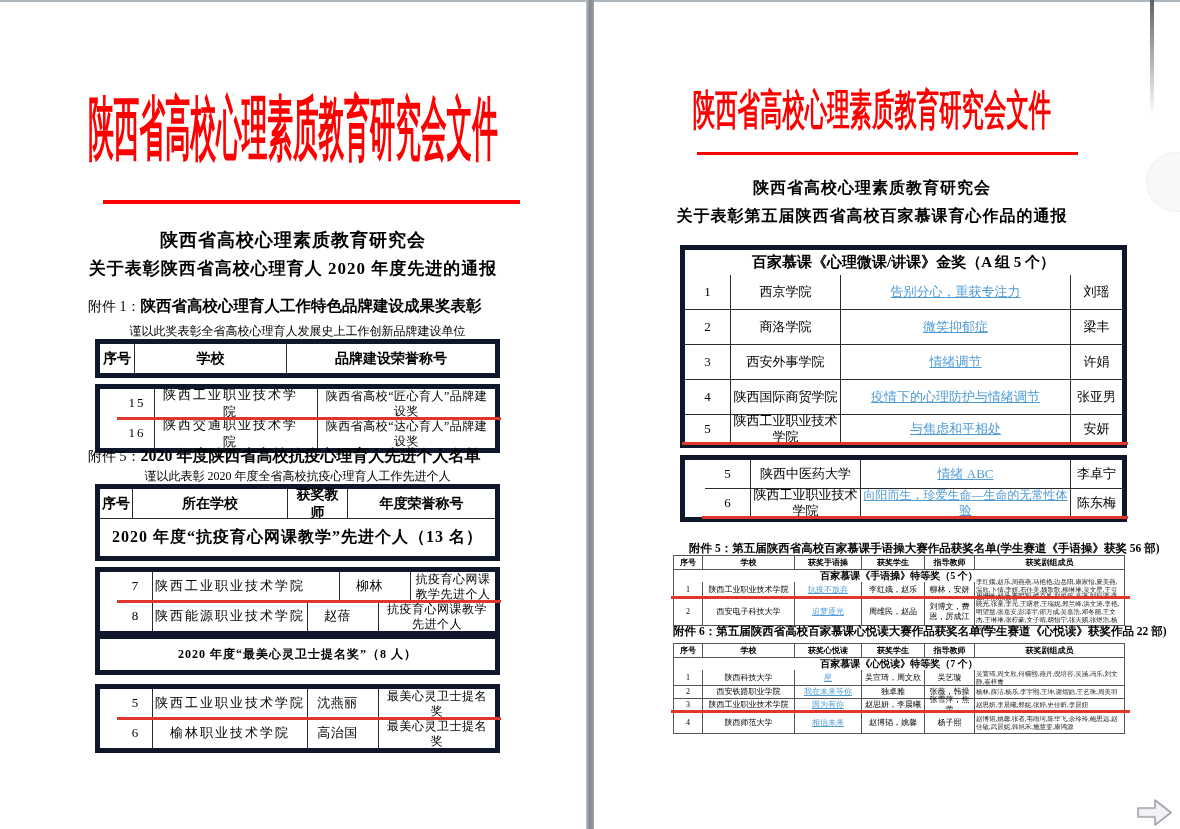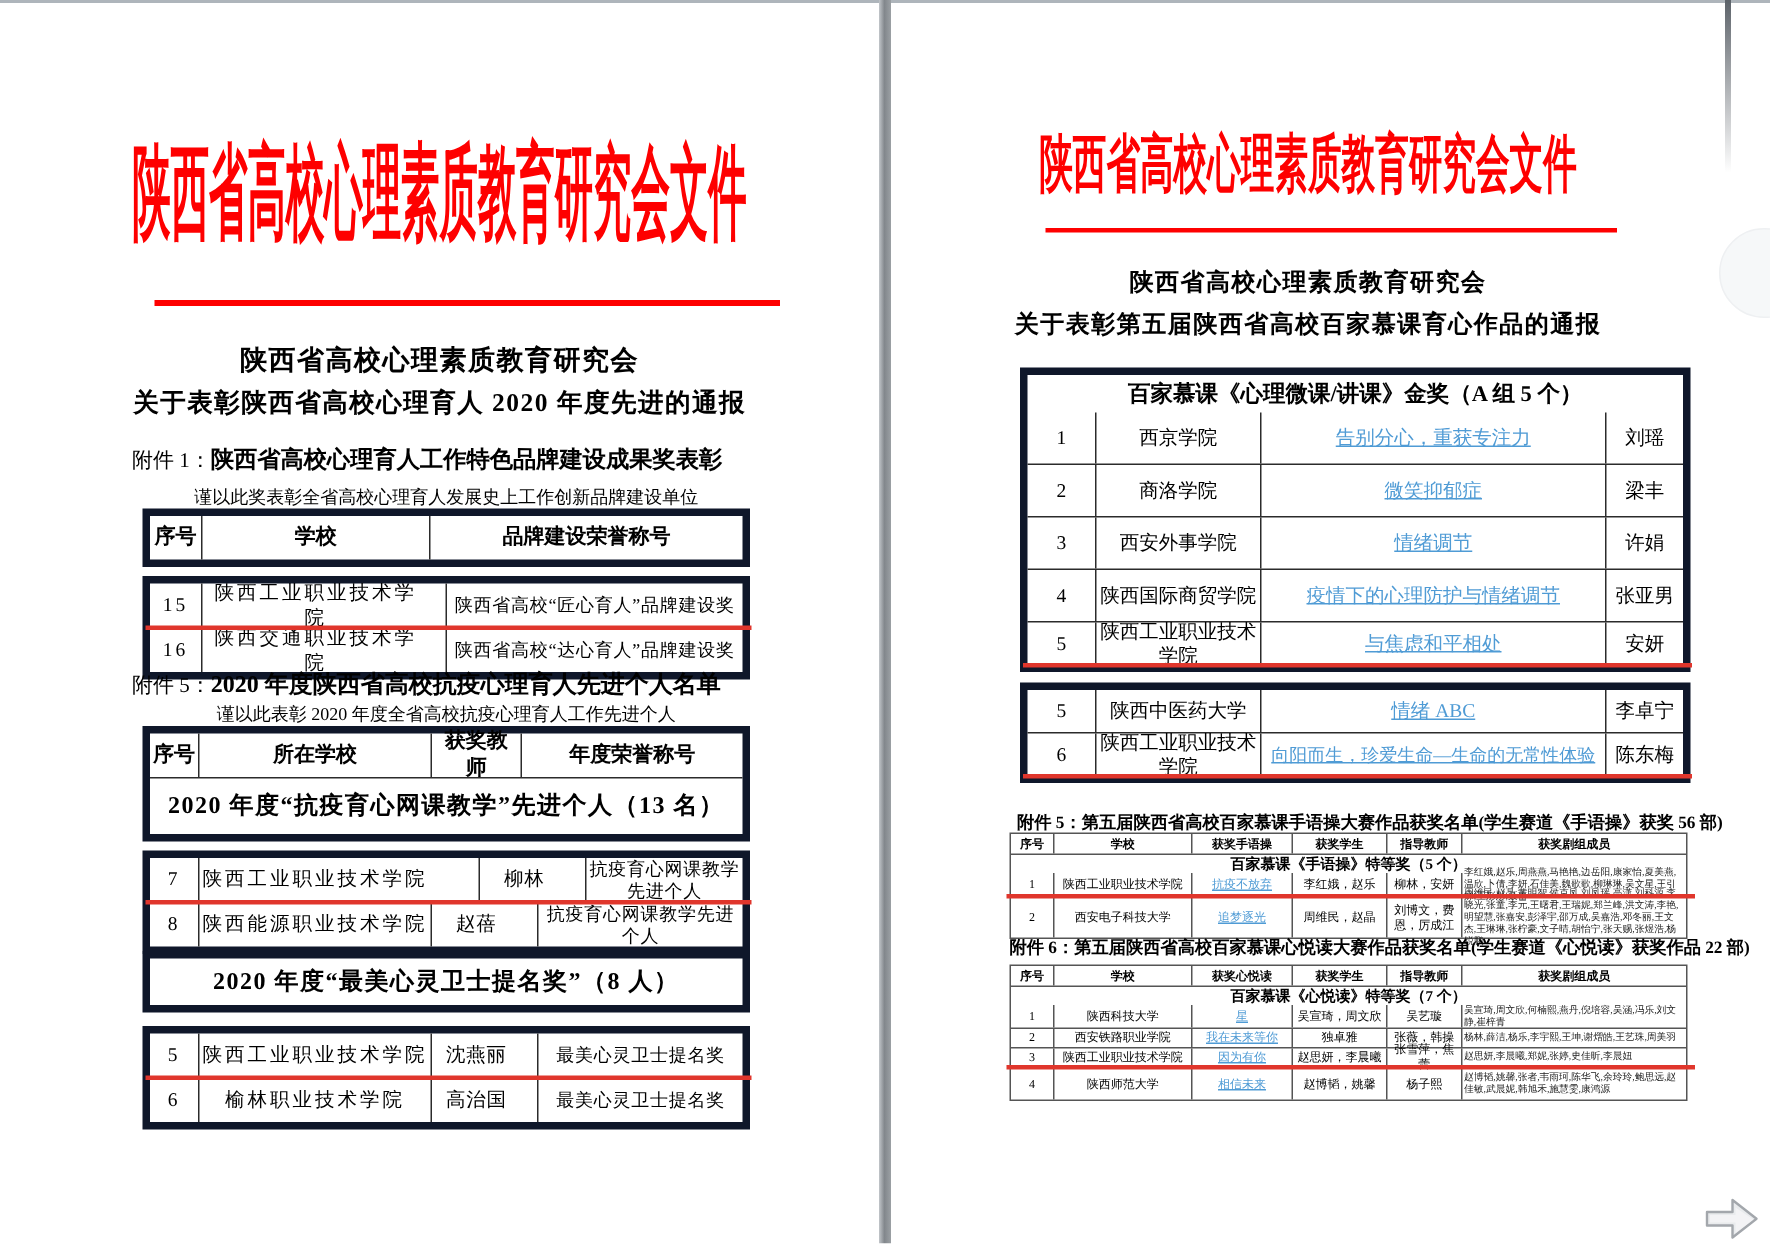--- a/index.html
+++ b/index.html
@@ -23,39 +23,39 @@
 
   .doc-title{position:absolute;left:0;width:100%;text-align:center;font-weight:bold;letter-spacing:1px;}
   .att-line{position:absolute;white-space:nowrap;}
   .att-label{font-weight:normal;}
   .att-title{font-weight:bold;}
   .subtitle{position:absolute;text-align:center;}
 
   
   .tbl{position:absolute;font-family:"Liberation Serif","DejaVu Serif",serif;}
   .box{border:5px solid #0f172a;background:#fff;}
-  .box + .box{margin-top:6px;}
+  .box + .box{margin-top:6px;padding-left:20px;}
   .trow{display:flex;position:relative;}
   .trow + .trow{border-top:1px solid #2b2b2b;}
   .tc{display:flex;align-items:center;justify-content:center;text-align:center;
       border-left:1px solid #2b2b2b;padding:1px 2px;box-sizing:border-box;line-height:1.25;}
   .tc:first-child{border-left:none;}
   .thead .tc{font-weight:bold;}
   .merged{display:flex;align-items:center;justify-content:center;font-weight:bold;position:relative;}
   .ruline{position:absolute;left:-3px;right:-6px;bottom:-2px;height:3px;background:#e0362c;z-index:5;}
 
   
   .lt{width:405px;font-size:13px;}
   .lt .thead{height:29px;font-size:14px;}
   .lt .drow{height:29px;letter-spacing:2px;}
   .lt .honor{letter-spacing:0.5px;font-size:12px;margin-left:11px;}
   .lt1 .c1{width:34px;} .lt1 .c2{width:152px;} .lt1 .c3{flex:1;}
   .lt2 .c1{width:32px;} .lt2 .c2{width:155px;} .lt2 .c3{width:60px;} .lt2 .c4{flex:1;}
   .lt .merged{height:37px;font-size:16px;letter-spacing:1px;border-top:1px solid #2b2b2b;}
-  .lt .merged-solo{height:31px;font-size:16px;letter-spacing:1px;border-top:none;}
+  .lt .merged-solo{height:31px;font-size:12px;letter-spacing:1px;border-top:none;}
 
   
   .rt{width:447px;font-size:13px;}
   .rt .merged{height:25px;font-size:15px;}
   .rt .drow{height:34px;}
   .rt .drow-s{height:28px;}
   .rt .c1{width:45px;} .rt .c2{width:110px;} .rt .c3{flex:1;} .rt .c4{width:52px;}
   a.link{color:#4f9bd5;text-decoration:underline;cursor:pointer;}
 
   
@@ -249,21 +249,21 @@
           <div class="tc c2">陕西工业职业技术学院</div>
           <div class="tc c3" style="font-size:12px;">
               <a class="link">向阳而生，珍爱生命—生命的无常性体验</a>
             </div>
           <div class="tc c4">陈东梅</div>
           <div class="ruline"></div>
         </div>
       </div>
     </div>
 
-    <div class="att-line att-small" style="left:84px;top:539px;">
+    <div class="att-line att-small" style="left:95px;top:539px;">
       <span class="att-label">附件 5：</span><span class="att-title">第五届陕西省高校百家慕课手语操大赛作品获奖名单(学生赛道《手语操》获奖 56 部)</span>
     </div>
 
     <div class="tbl st" style="left:79px;top:553px;">
       <div class="box">
         <div class="trow thead">
           <div class="tc c1">序号</div>
           <div class="tc c2">学校</div>
           <div class="tc c3">获奖手语操</div>
           <div class="tc c4">获奖学生</div>

